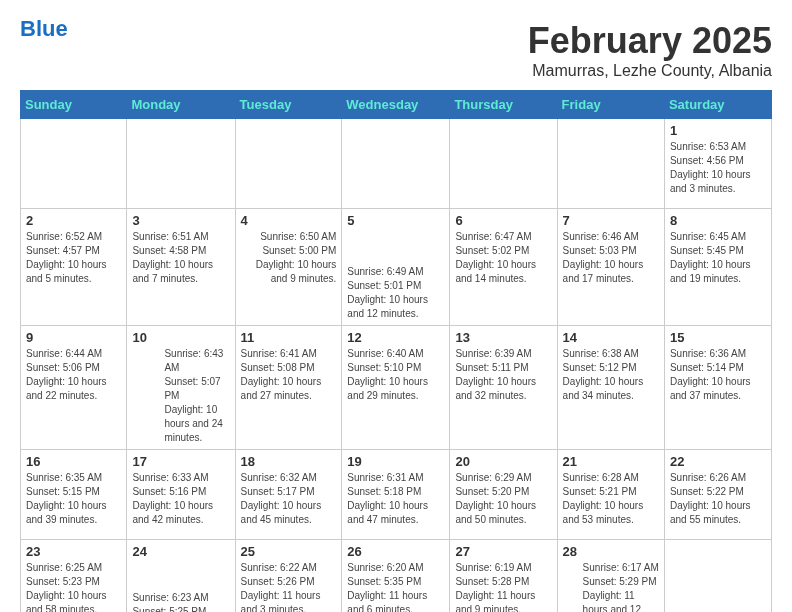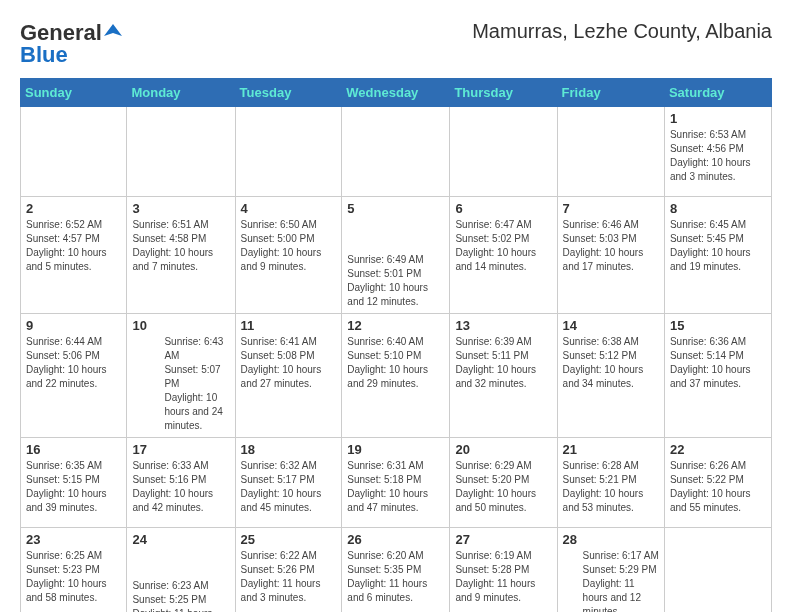--- a/index.html
+++ b/index.html
@@ -23,21 +23,21 @@
     }
     .title-area {
       text-align: right;
     }
     .calendar-title {
       font-size: 36px;
       font-weight: bold;
       color: #333;
     }
     .calendar-subtitle {
-      font-size: 20px;
+      font-size: 16px;
       color: #333;
     }
     .calendar-table {
       width: 100%;
       border-collapse: collapse;
       font-size: 11px;
     }
     .calendar-table thead tr th {
       background-color: #2e6db4;
       color: #5eead4;
@@ -66,29 +66,24 @@
       font-size: 10px;
       color: #444;
       line-height: 1.4;
     }
   </style>
 </head>
 <body>
 
 <div class="header-area">
   <div class="logo">
-    <div style="display:flex;align-items:center;">
-      <span style="font-size:22px;font-weight:bold;color:#333;">General</span>
-      <svg width="18" height="18" viewBox="0 0 18 18" style="margin-left:2px;margin-top:-4px;">
-        <polygon points="9,2 18,14 9,11 0,14" fill="#1a6fc4"></polygon>
-      </svg>
-    </div>
     <span style="font-size:22px;font-weight:bold;color:#1a6fc4;margin-top:-4px;">Blue</span>
   </div>
   <div class="title-area">
+    <div class="calendar-title">February 2025</div>
     <div class="calendar-subtitle">Mamurras, Lezhe County, Albania</div>
   </div>
 </div>
 
 <table class="calendar-table">
   <thead>
     <tr>
     <th>Sunday</th>
         <th>Monday</th>
         <th>Tuesday</th>
@@ -121,21 +116,21 @@
 Daylight: 10 hours and 5 minutes.</div>
         </td>
         <td>
           <div class="day-number">3</div>
           <div class="day-info" style="white-space: pre-line;">Sunrise: 6:51 AM
 Sunset: 4:58 PM
 Daylight: 10 hours and 7 minutes.</div>
         </td>
         <td>
           <div class="day-number">4</div>
-          <div class="day-info" style="white-space: pre-line;">Sunrise: 6:50 AM
+          <div class="day-info" style="white-space: pre-line; text-align: right;">Sunrise: 6:50 AM
 Sunset: 5:00 PM
 Daylight: 10 hours and 9 minutes.</div>
         </td>
         <td>
           <div class="day-number">5</div>
           <div class="day-info" style="white-space: pre-line; margin-top: 37px;">Sunrise: 6:49 AM
 Sunset: 5:01 PM
 Daylight: 10 hours and 12 minutes.</div>
         </td>
         <td>

